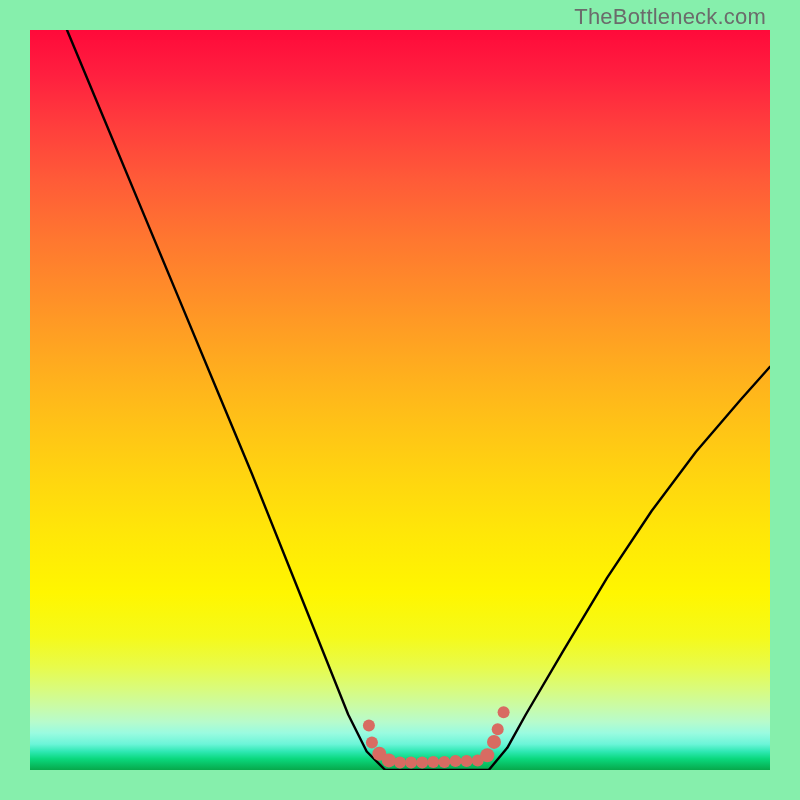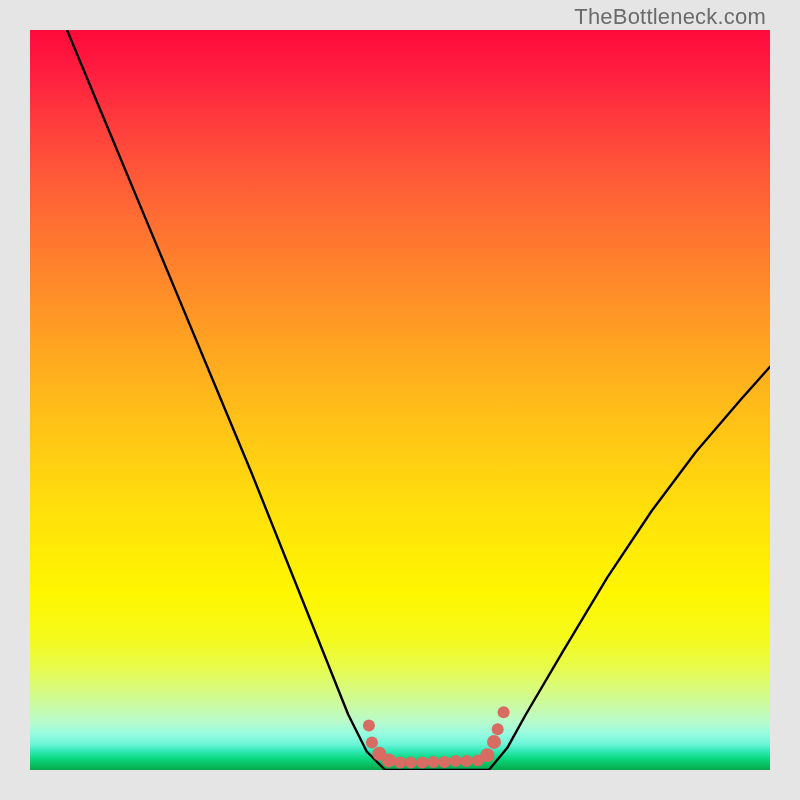--- a/index.html
+++ b/index.html
@@ -6,21 +6,21 @@
     margin: 0;
     padding: 0;
     width: 800px;
     height: 800px;
     overflow: hidden;
     font-family: Arial, Helvetica, sans-serif;
   }
   .frame {
     width: 800px;
     height: 800px;
-    background: #e5e5e5;
+    background: #86efac;
     position: relative;
     box-sizing: border-box;
   }
   .plot-area {
     position: absolute;
     left: 30px;
     top: 30px;
     width: 740px;
     height: 740px;
     background: linear-gradient(to bottom,

